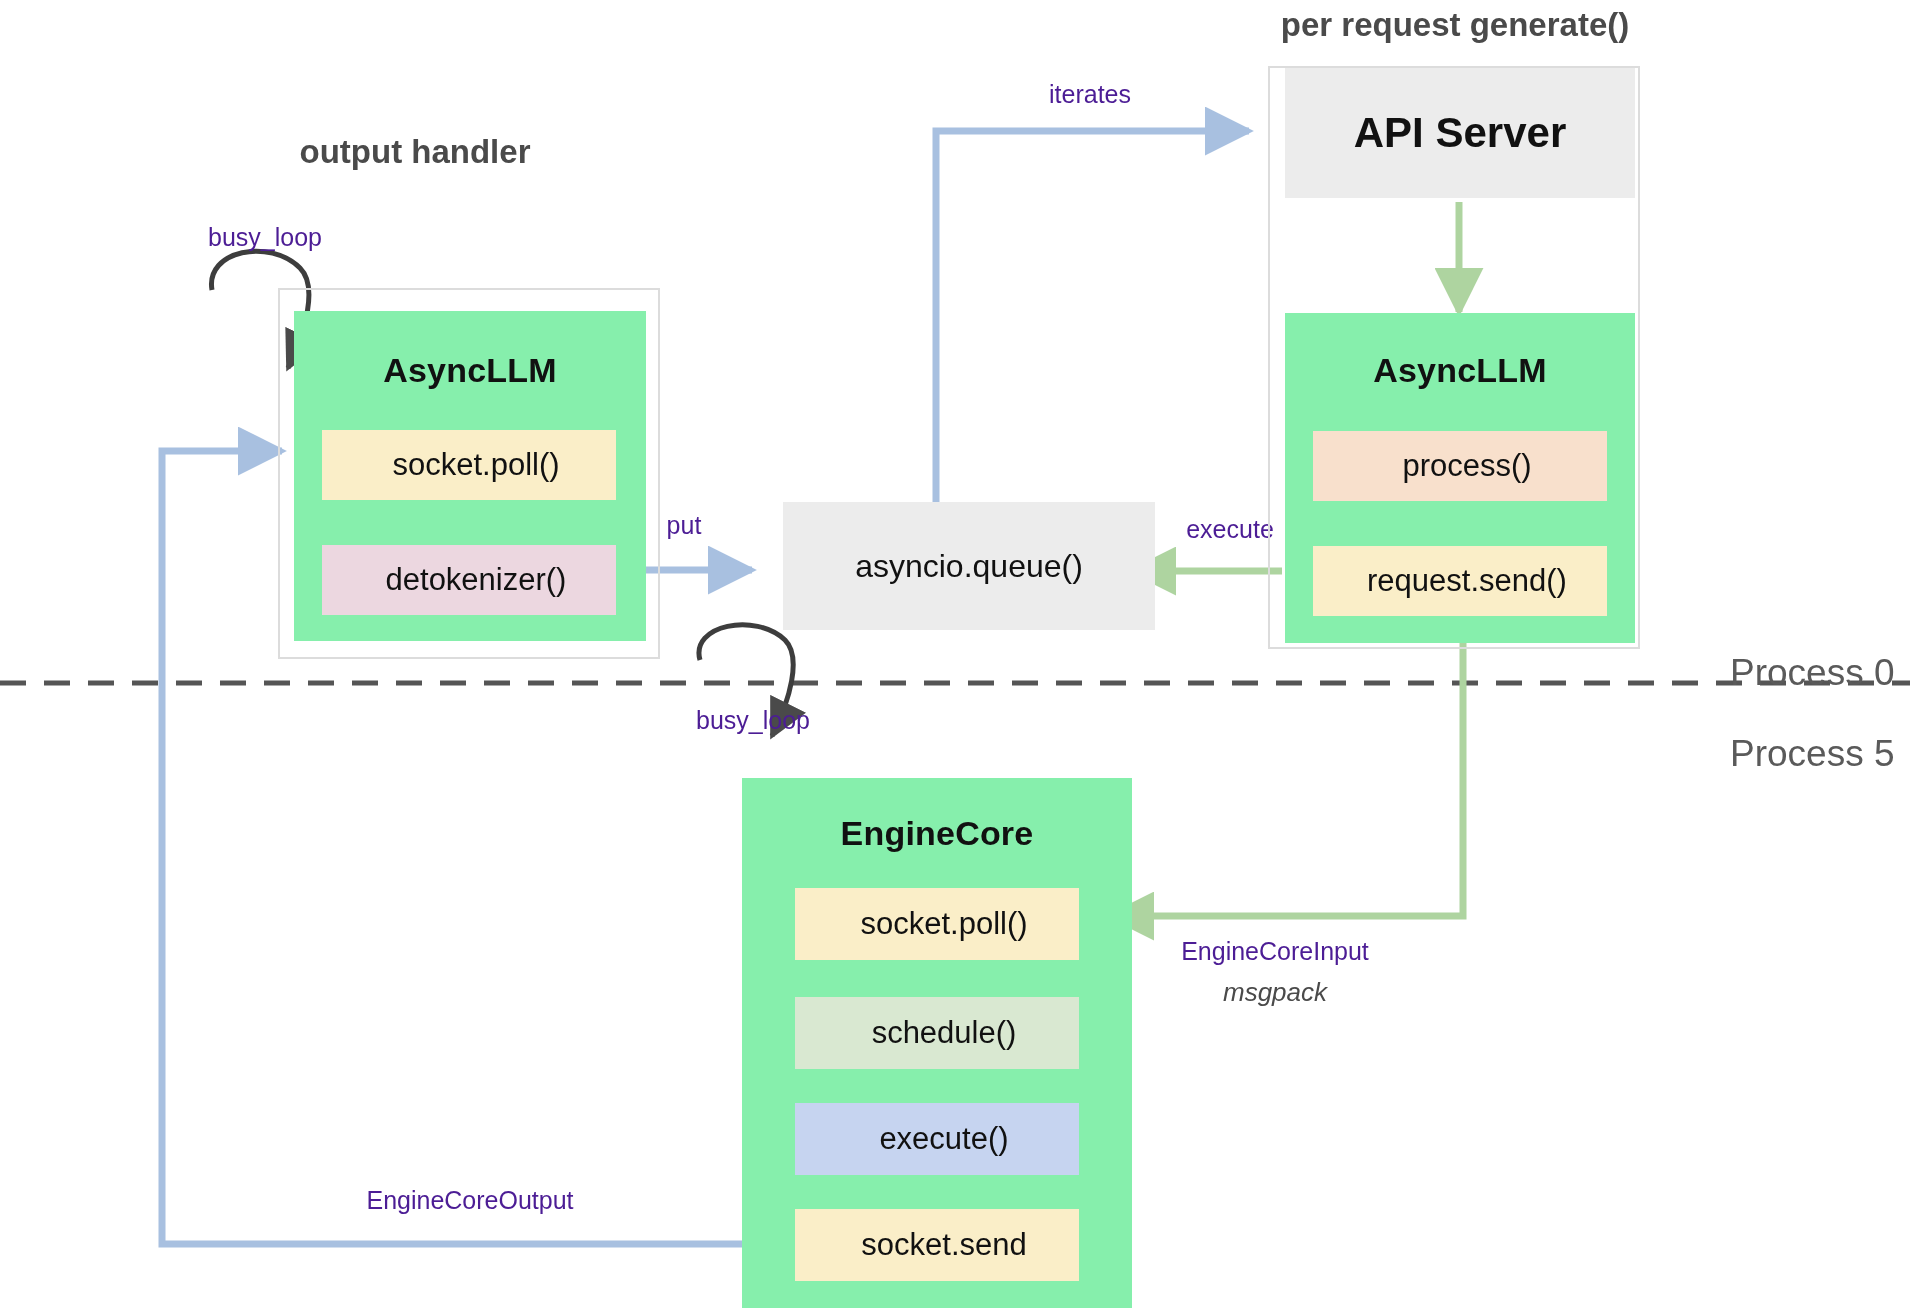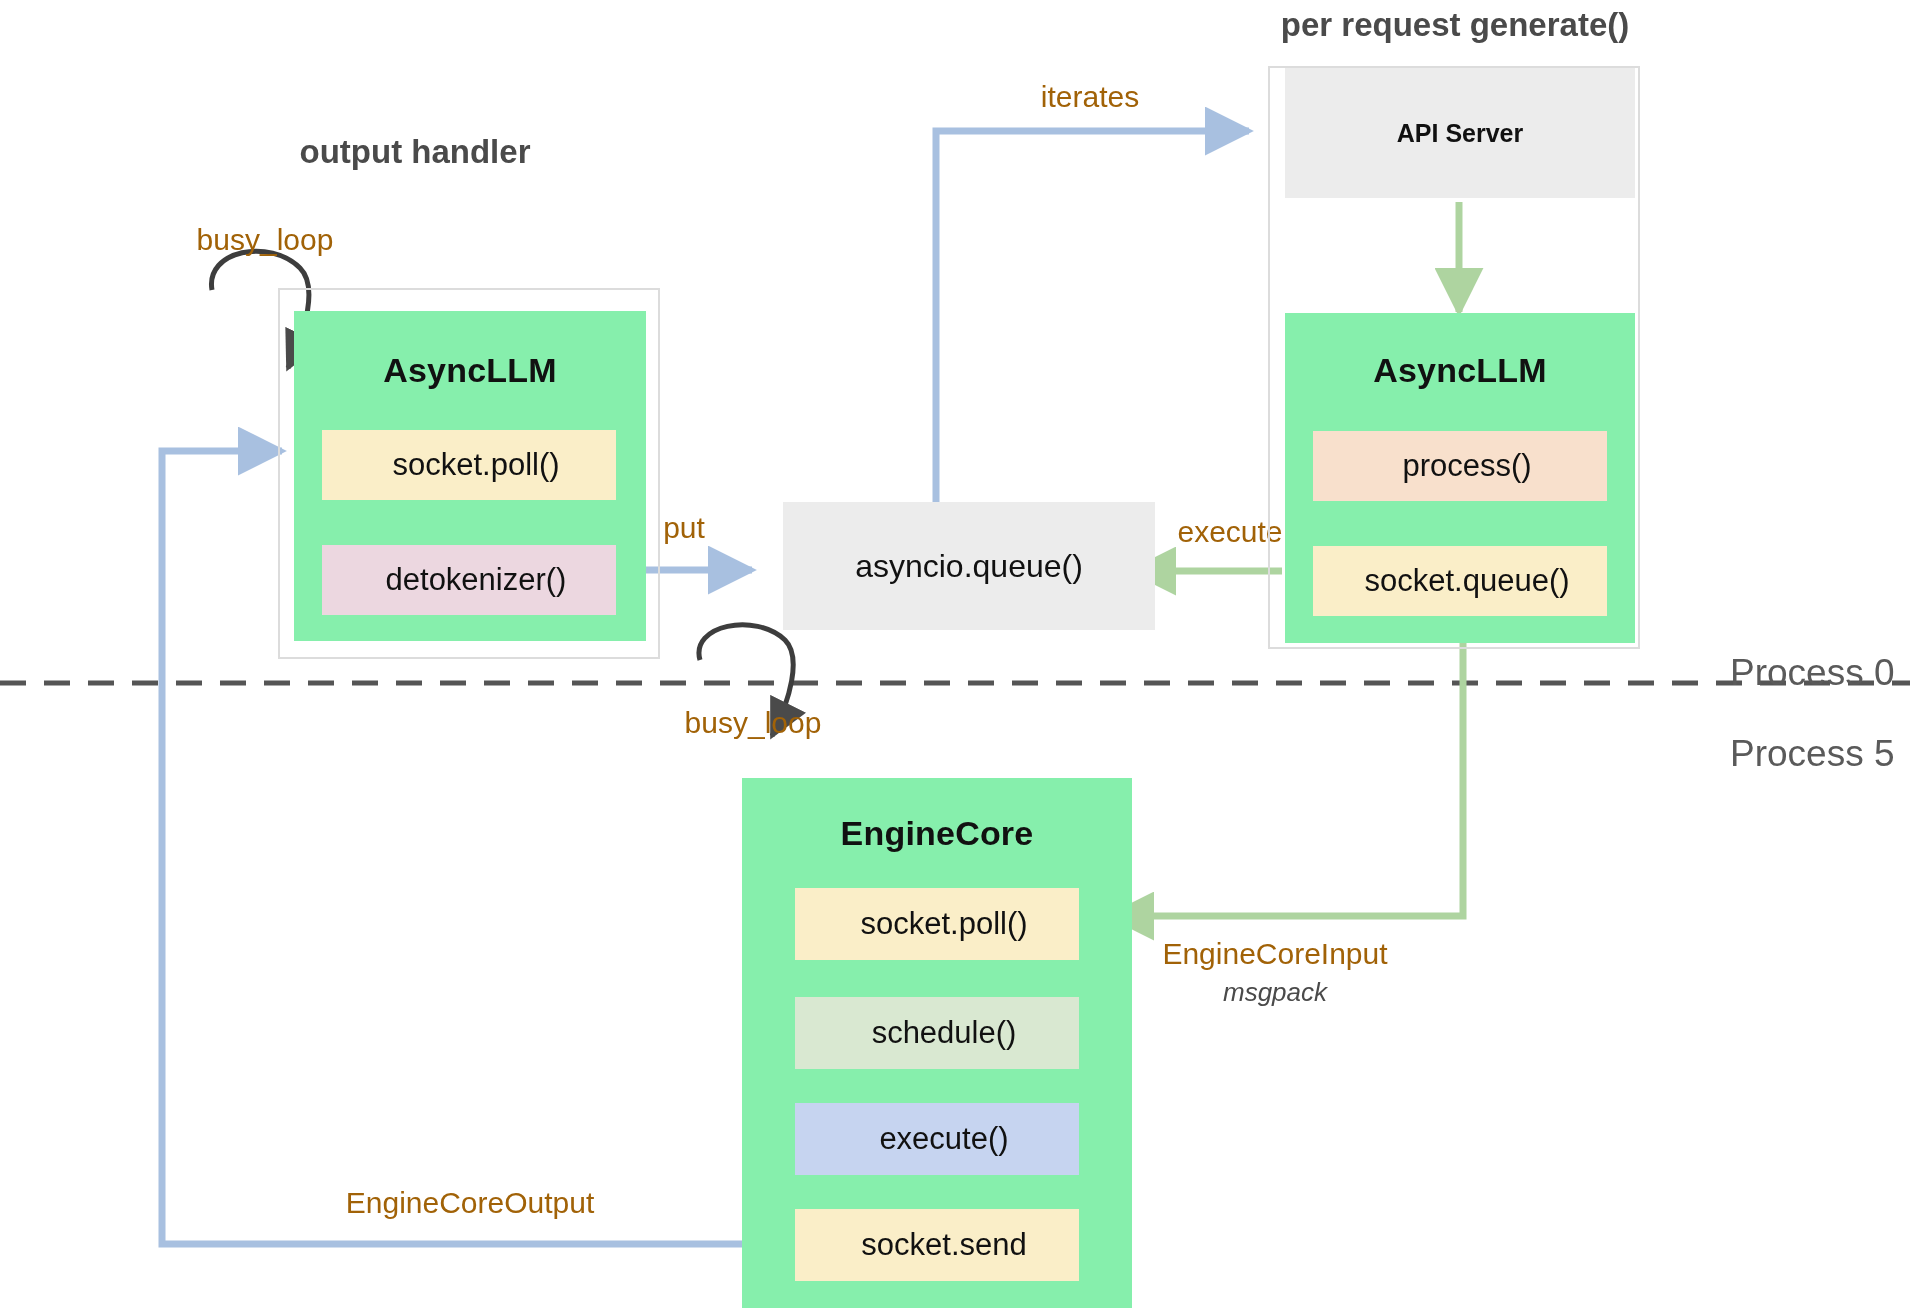--- a/index.html
+++ b/index.html
@@ -60,22 +60,22 @@
   .caption {
     position: absolute;
     color: #4a4a4a;
     font-size: 33px;
     font-weight: bold;
     text-align: center;
     white-space: nowrap;
   }
   .edge-label {
     position: absolute;
-    color: #a16207;
-    font-size: 30px;
+    color: #4c1d95;
+    font-size: 25px;
     text-align: center;
     white-space: nowrap;
   }
   .edge-label.sub {
     font-size: 26px;
     font-style: italic;
     color: #4a4a4a;
   }
   .process-label {
     position: absolute;
@@ -150,26 +150,26 @@
 
   <div class="edge-label" style="left:1000px; top:80px; width:180px;">iterates</div>
 
   <div class="edge-label" style="left:1140px; top:515px; width:180px;">execute</div>
 
   <div class="caption" style="left:1230px; top:6px; width:450px;">per request generate()</div>
 
   <div class="group-frame" style="left:1268px; top:66px; width:372px; height:583px;"></div>
 
   <div class="box-plain" style="left:1285px; top:68px; width:350px; height:130px;
-              font-weight:bold; font-size:25px;">API Server</div>
+              font-weight:bold; font-size:42px;">API Server</div>
 
   <div class="node" style="left:1285px; top:313px; width:350px; height:330px;">
     <div class="node-title" style="top:38px;">AsyncLLM</div>
     <div class="slot" style="left:28px; top:118px; width:294px; height:70px; background:#f8e0cc;">process()</div>
-    <div class="slot" style="left:28px; top:233px; width:294px; height:70px; background:#faeec8;">socket.queue()</div>
+    <div class="slot" style="left:28px; top:233px; width:294px; height:70px; background:#faeec8;">request.send()</div>
   </div>
 
   <div class="process-label" style="left:1730px; top:622px;">Process 0</div>
   <div class="process-label" style="left:1730px; top:703px;">Process 5</div>
 
   <div class="edge-label" style="left:638px; top:706px; width:230px;">busy_loop</div>
 
   <div class="node" style="left:742px; top:778px; width:390px; height:530px;">
     <div class="node-title" style="top:36px;">EngineCore</div>
     <div class="slot" style="left:53px; top:110px; width:284px; height:72px; background:#faeec8;">socket.poll()</div>

